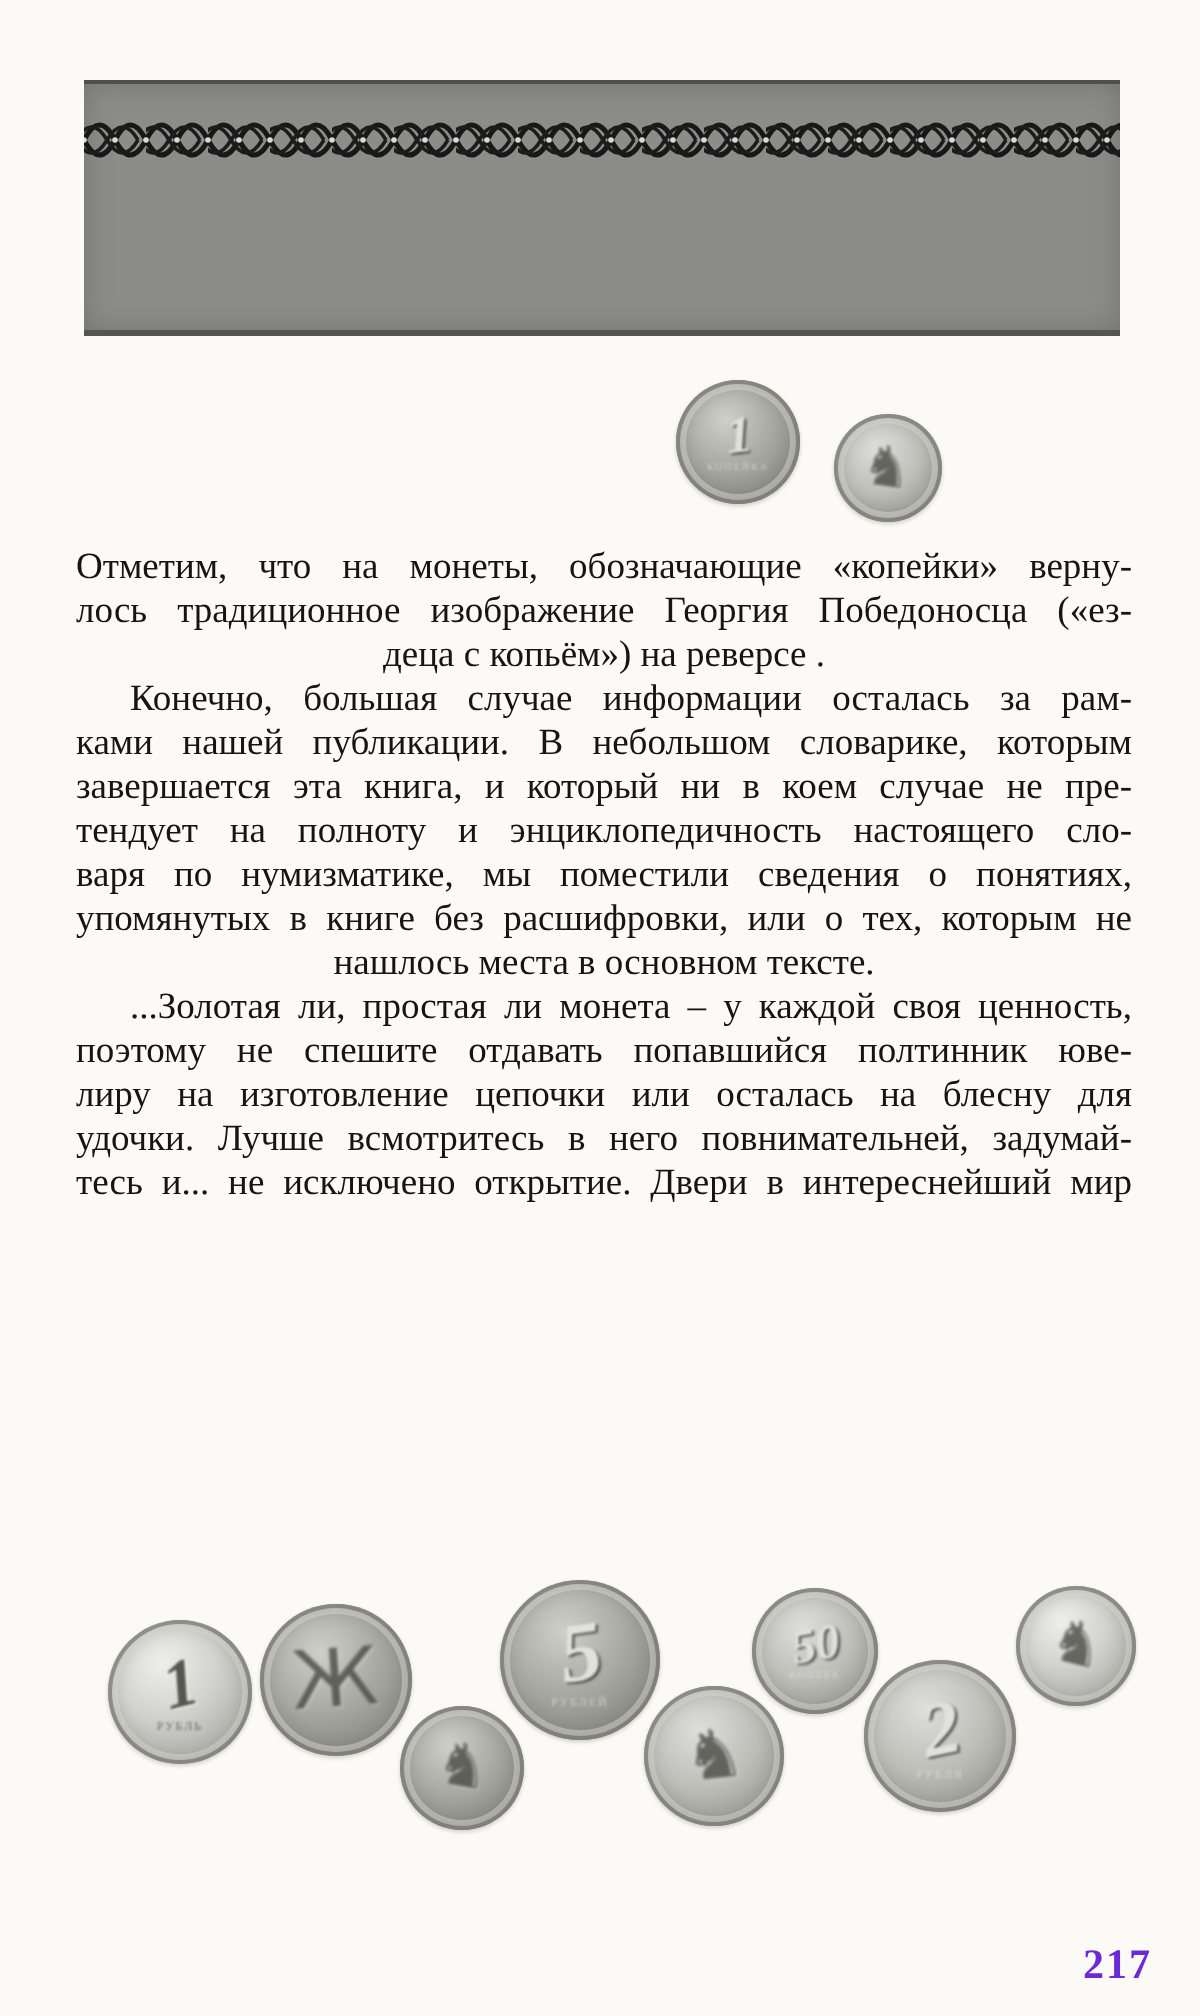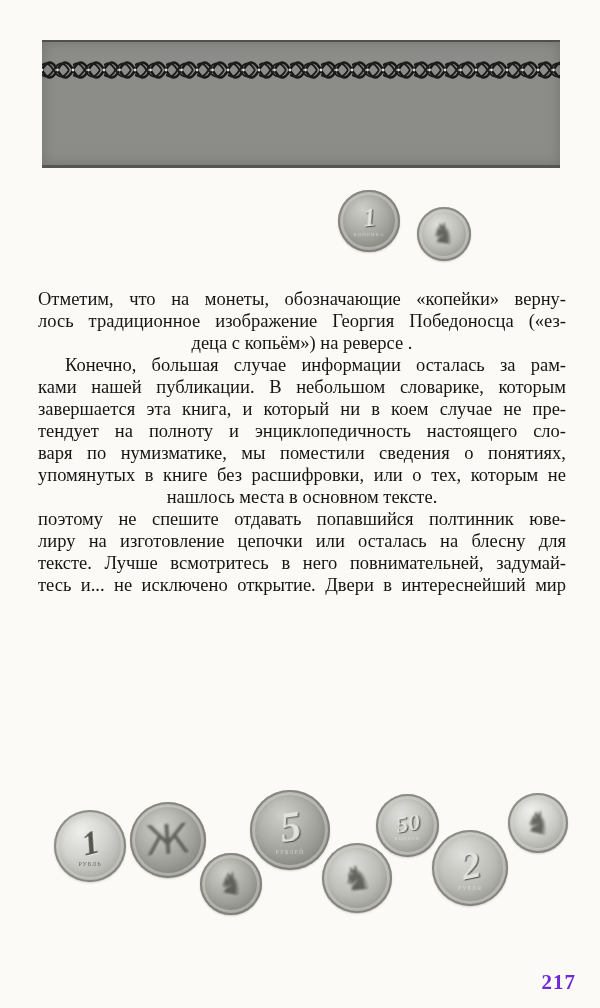--- a/index.html
+++ b/index.html
@@ -52,21 +52,21 @@
   }
   .coin.dark .coin-unit,.coin.mid .coin-unit{color:#e8e8e2;opacity:.6;}
   .coin-emblem{
     font-family:"DejaVu Sans",sans-serif;
     color:#4a4a44;opacity:.8;line-height:1;filter:blur(.9px);
     text-shadow:1px 1px 0 rgba(240,240,235,.4);
   }
 
   
   .textblock{
-    position:absolute;left:38px;top:288px;width:528px;
+    position:absolute;left:38px;top:273px;width:528px;
     font-size:18.5px;line-height:22px;color:#161514;
   }
   .line{display:block;text-align:center;}
   .line.j{text-align:justify;text-align-last:justify;}
   .line.ind{text-indent:27px;}
 
   
   .pagenum{
     position:absolute;right:24px;top:970px;
     font-weight:bold;font-size:21px;letter-spacing:1px;color:#6d28d9;
@@ -108,23 +108,24 @@
     <div class="line">деца с копьём») на реверсе .</div>
 
     <div class="line j ind">Конечно, большая случае информации осталась за рам-</div>
     <div class="line j">ками нашей публикации. В небольшом словарике, которым</div>
     <div class="line j">завершается эта книга, и который ни в коем случае не пре-</div>
     <div class="line j">тендует на полноту и энциклопедичность настоящего сло-</div>
     <div class="line j">варя по нумизматике, мы поместили сведения о понятиях,</div>
     <div class="line j">упомянутых в книге без расшифровки, или о тех, которым не</div>
     <div class="line">нашлось места в основном тексте.</div>
 
+    <div class="line j ind">...Золотая ли, простая ли монета – у каждой своя ценность,</div>
     <div class="line j">поэтому не спешите отдавать попавшийся полтинник юве-</div>
     <div class="line j">лиру на изготовление цепочки или осталась на блесну для</div>
-    <div class="line j">тексте. Лучше всмотритесь в него повнимательней, задумай-</div>
+    <div class="line j">удочки. Лучше всмотритесь в него повнимательней, задумай-</div>
     <div class="line j">тесь и... не исключено открытие. Двери в интереснейший мир</div>
   </div>
 
   <div class="coin" style="left:54px;top:810px;width:72px;height:72px">
     <span class="coin-value" style="font-size:34px;transform:rotate(-14deg)">1</span>
     <span class="coin-unit">РУБЛЬ</span>
   </div>
 
   <div class="coin dark" style="left:130px;top:802px;width:76px;height:76px">
     <span class="coin-emblem" style="font-size:40px;transform:rotate(-4deg)">Ж</span>

